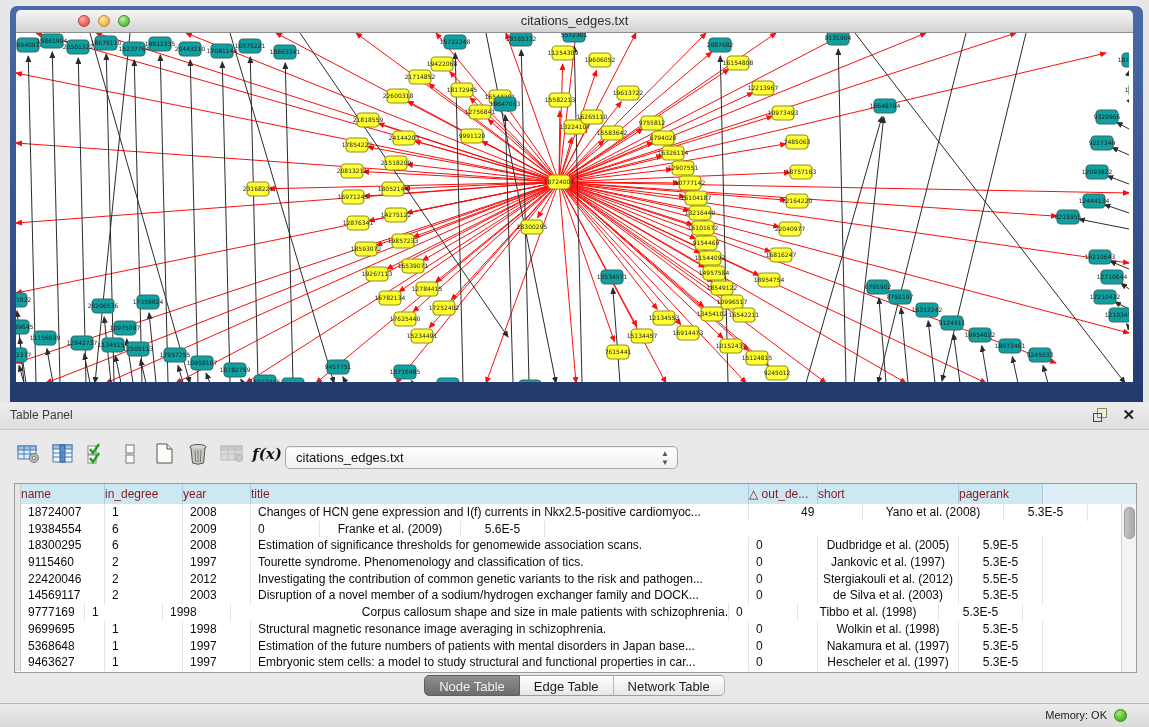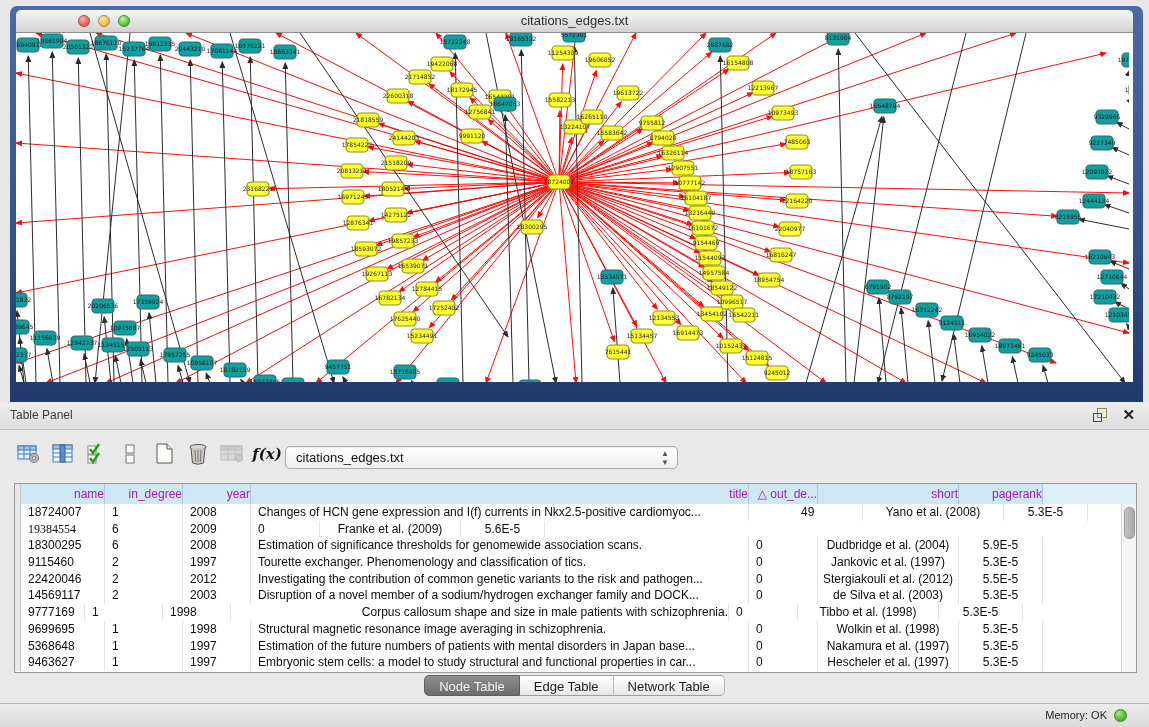--- a/index.html
+++ b/index.html
@@ -33,22 +33,22 @@
   .fx{font-family:"DejaVu Serif",serif;font-style:italic;font-size:15px;color:#111;font-weight:bold}
   .dropdown{position:absolute;left:285px;top:44px;width:393px;height:23px;background:linear-gradient(180deg,#ffffff,#f0f0f0);
     border:1px solid #a9a9a9;border-radius:5px;box-sizing:border-box;font-size:13px;color:#111;
     line-height:21px;padding-left:10px;box-shadow:inset 0 1px 1px rgba(0,0,0,.08)}
   .dd-arrows{position:absolute;right:8px;top:2px;font-size:8px;color:#555;line-height:9px;text-align:center}
   
   .tbl{position:absolute;left:14px;top:81px;width:1123px;height:190px;background:#fff;
     border:1px solid #9a9a9a;box-sizing:border-box;overflow:hidden}
   .thead{display:flex;height:20px;background:#cde7f3}
   .gutter{width:6px;background:#e6e6e6;border-right:1px solid #c9c9c9;box-sizing:border-box;flex:none}
-  .hcell{height:20px;line-height:20px;text-align:right;background:#cde7f3;border-right:1px solid #a9cbdc;
-    box-sizing:border-box;font-size:12px;color:#a21caf;flex:none;overflow:hidden;white-space:nowrap}
+  .hcell{height:20px;line-height:20px;text-align:left;background:#cde7f3;border-right:1px solid #a9cbdc;
+    box-sizing:border-box;font-size:12px;color:#7f1d1d;flex:none;overflow:hidden;white-space:nowrap}
   .hfill{flex:1;background:#ddeef7;height:20px}
   .tbody{position:absolute;left:0;top:20px;right:16px;bottom:0;overflow:hidden}
   .trow{display:flex;height:16.7px;line-height:16.7px;background:#fff}
   .cell{box-sizing:border-box;border-right:1px solid #e4e4e4;font-size:12px;color:#0c0c0c;flex:none;
     overflow:hidden;white-space:nowrap;text-overflow:ellipsis;height:16.7px}
   .al{padding-left:7px;text-align:left}.ac{text-align:center}
   .vscroll{position:absolute;right:0;top:20px;bottom:0;width:15px;background:#f4f4f4;border-left:1px solid #d4d4d4;box-sizing:border-box}
   .vthumb{position:absolute;left:2px;top:3px;width:9px;height:30px;border-radius:5px;
     background:linear-gradient(90deg,#c3c3c3,#a9a9a9);border:1px solid #9b9b9b}
   
@@ -839,43 +839,43 @@
           <div class="cell al" style="width: 84px;">18724007</div>
           <div class="cell al" style="width: 78px;">1</div>
           <div class="cell al" style="width: 68px;">2008</div>
           <div class="cell al" style="width: 498px;">Changes of HCN gene expression and I(f) currents in Nkx2.5-positive cardiomyoc...</div>
           <div class="cell al" style="width: 69px; margin-left: 45px;">49</div>
           <div class="cell ac" style="width: 141px;">Yano et al. (2008)</div>
           <div class="cell ac" style="width: 84px;">5.3E-5</div>
         </div>
         <div class="trow">
           <div class="gutter"></div>
-          <div class="cell al" style="width: 84px; font-family: Liberation Serif, serif;">19384554</div>
+          <div class="cell al" style="width: 84px;">19384554</div>
           <div class="cell al" style="width: 78px;">6</div>
           <div class="cell al" style="width: 68px;">2009</div>
           <div class="cell al" style="width: 69px;">0</div>
           <div class="cell ac" style="width: 141px;">Franke et al. (2009)</div>
           <div class="cell ac" style="width: 84px;">5.6E-5</div>
         </div>
         <div class="trow">
           <div class="gutter"></div>
           <div class="cell al" style="width: 84px;">18300295</div>
           <div class="cell al" style="width: 78px;">6</div>
           <div class="cell al" style="width: 68px;">2008</div>
           <div class="cell al" style="width: 498px;">Estimation of significance thresholds for genomewide association scans.</div>
           <div class="cell al" style="width: 69px;">0</div>
-          <div class="cell ac" style="width: 141px;">Dudbridge et al. (2004)</div>
+          <div class="cell ac" style="width: 141px;">Dudbridge et al. (2005)</div>
           <div class="cell ac" style="width: 84px;">5.9E-5</div>
         </div>
         <div class="trow">
           <div class="gutter"></div>
           <div class="cell al" style="width: 84px;">9115460</div>
           <div class="cell al" style="width: 78px;">2</div>
           <div class="cell al" style="width: 68px;">1997</div>
-          <div class="cell al" style="width: 498px;">Tourette exchanger. Phenomenology and classification of tics.</div>
+          <div class="cell al" style="width: 498px;">Tourette syndrome. Phenomenology and classification of tics.</div>
           <div class="cell al" style="width: 69px;">0</div>
           <div class="cell ac" style="width: 141px;">Jankovic et al. (1997)</div>
           <div class="cell ac" style="width: 84px;">5.3E-5</div>
         </div>
         <div class="trow">
           <div class="gutter"></div>
           <div class="cell al" style="width: 84px;">22420046</div>
           <div class="cell al" style="width: 78px;">2</div>
           <div class="cell al" style="width: 68px;">2012</div>
           <div class="cell al" style="width: 498px;">Investigating the contribution of common genetic variants to the risk and pathogen...</div>

